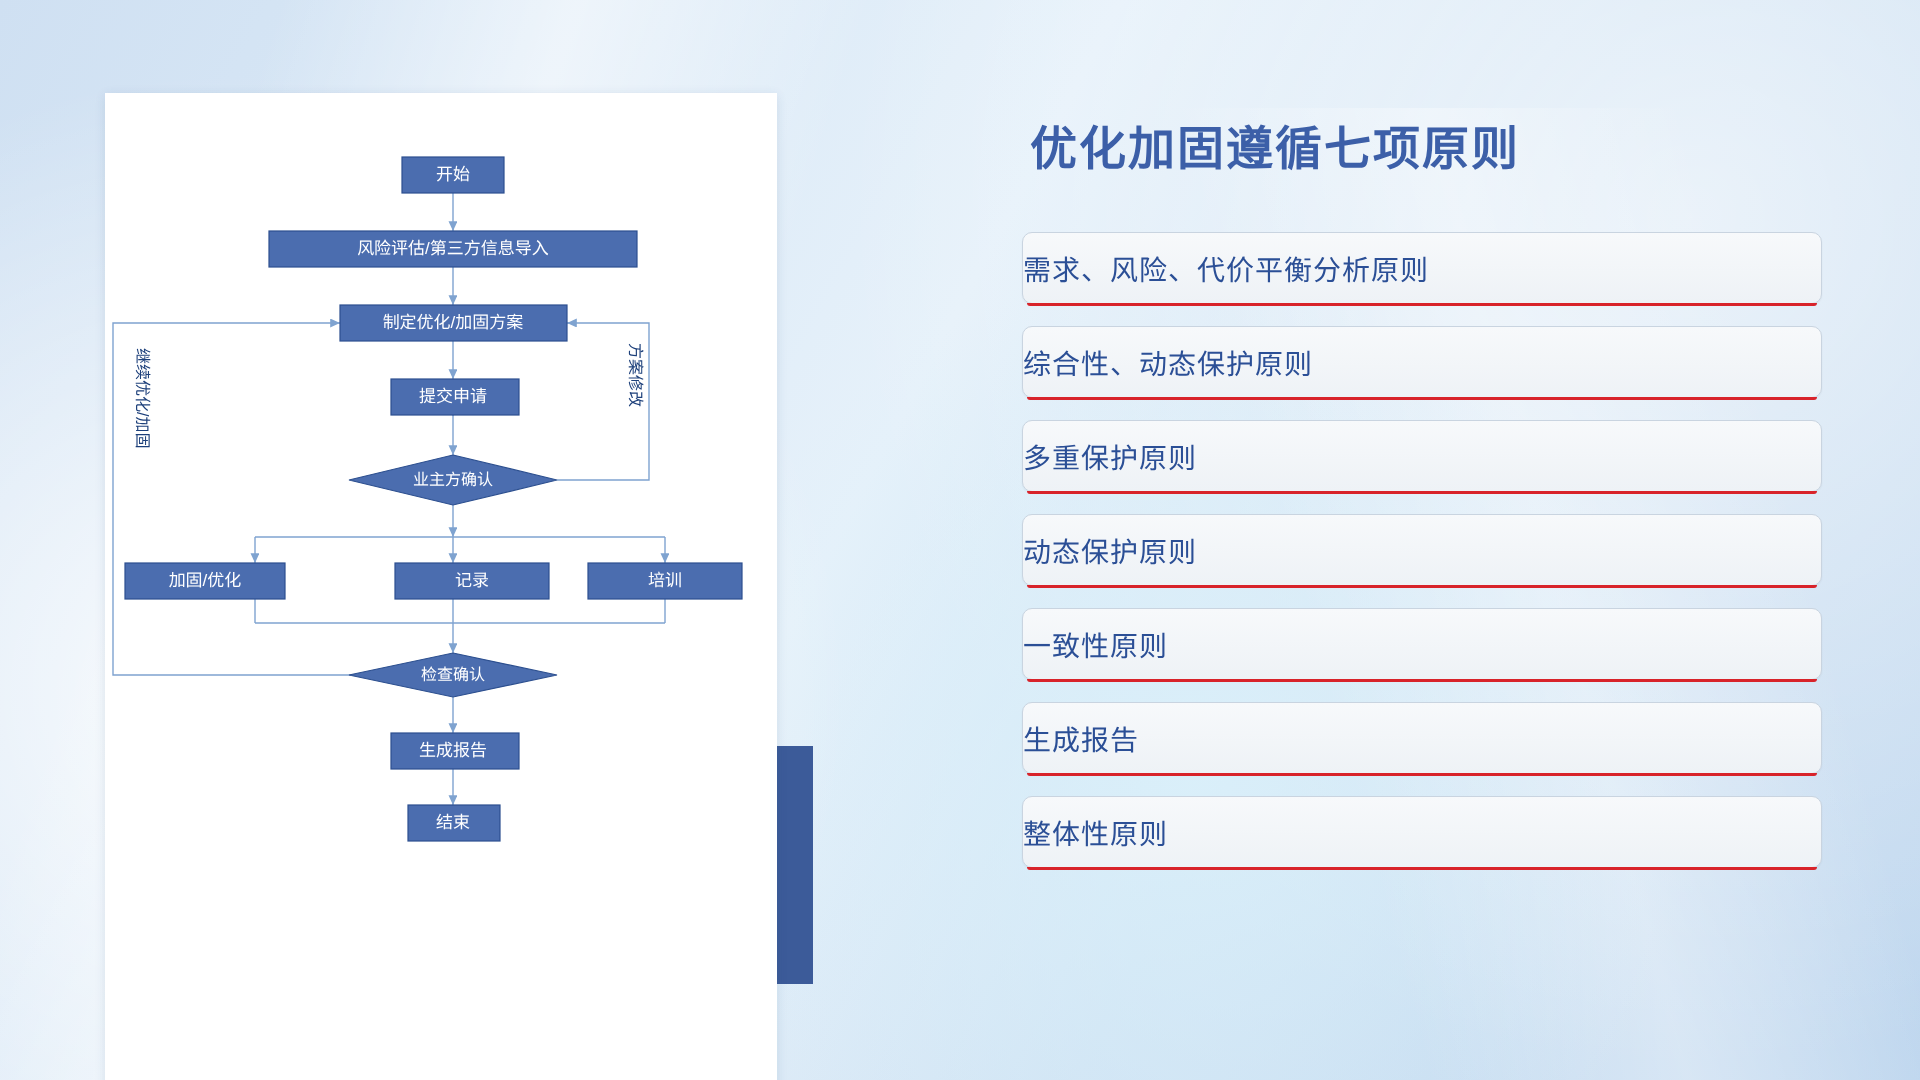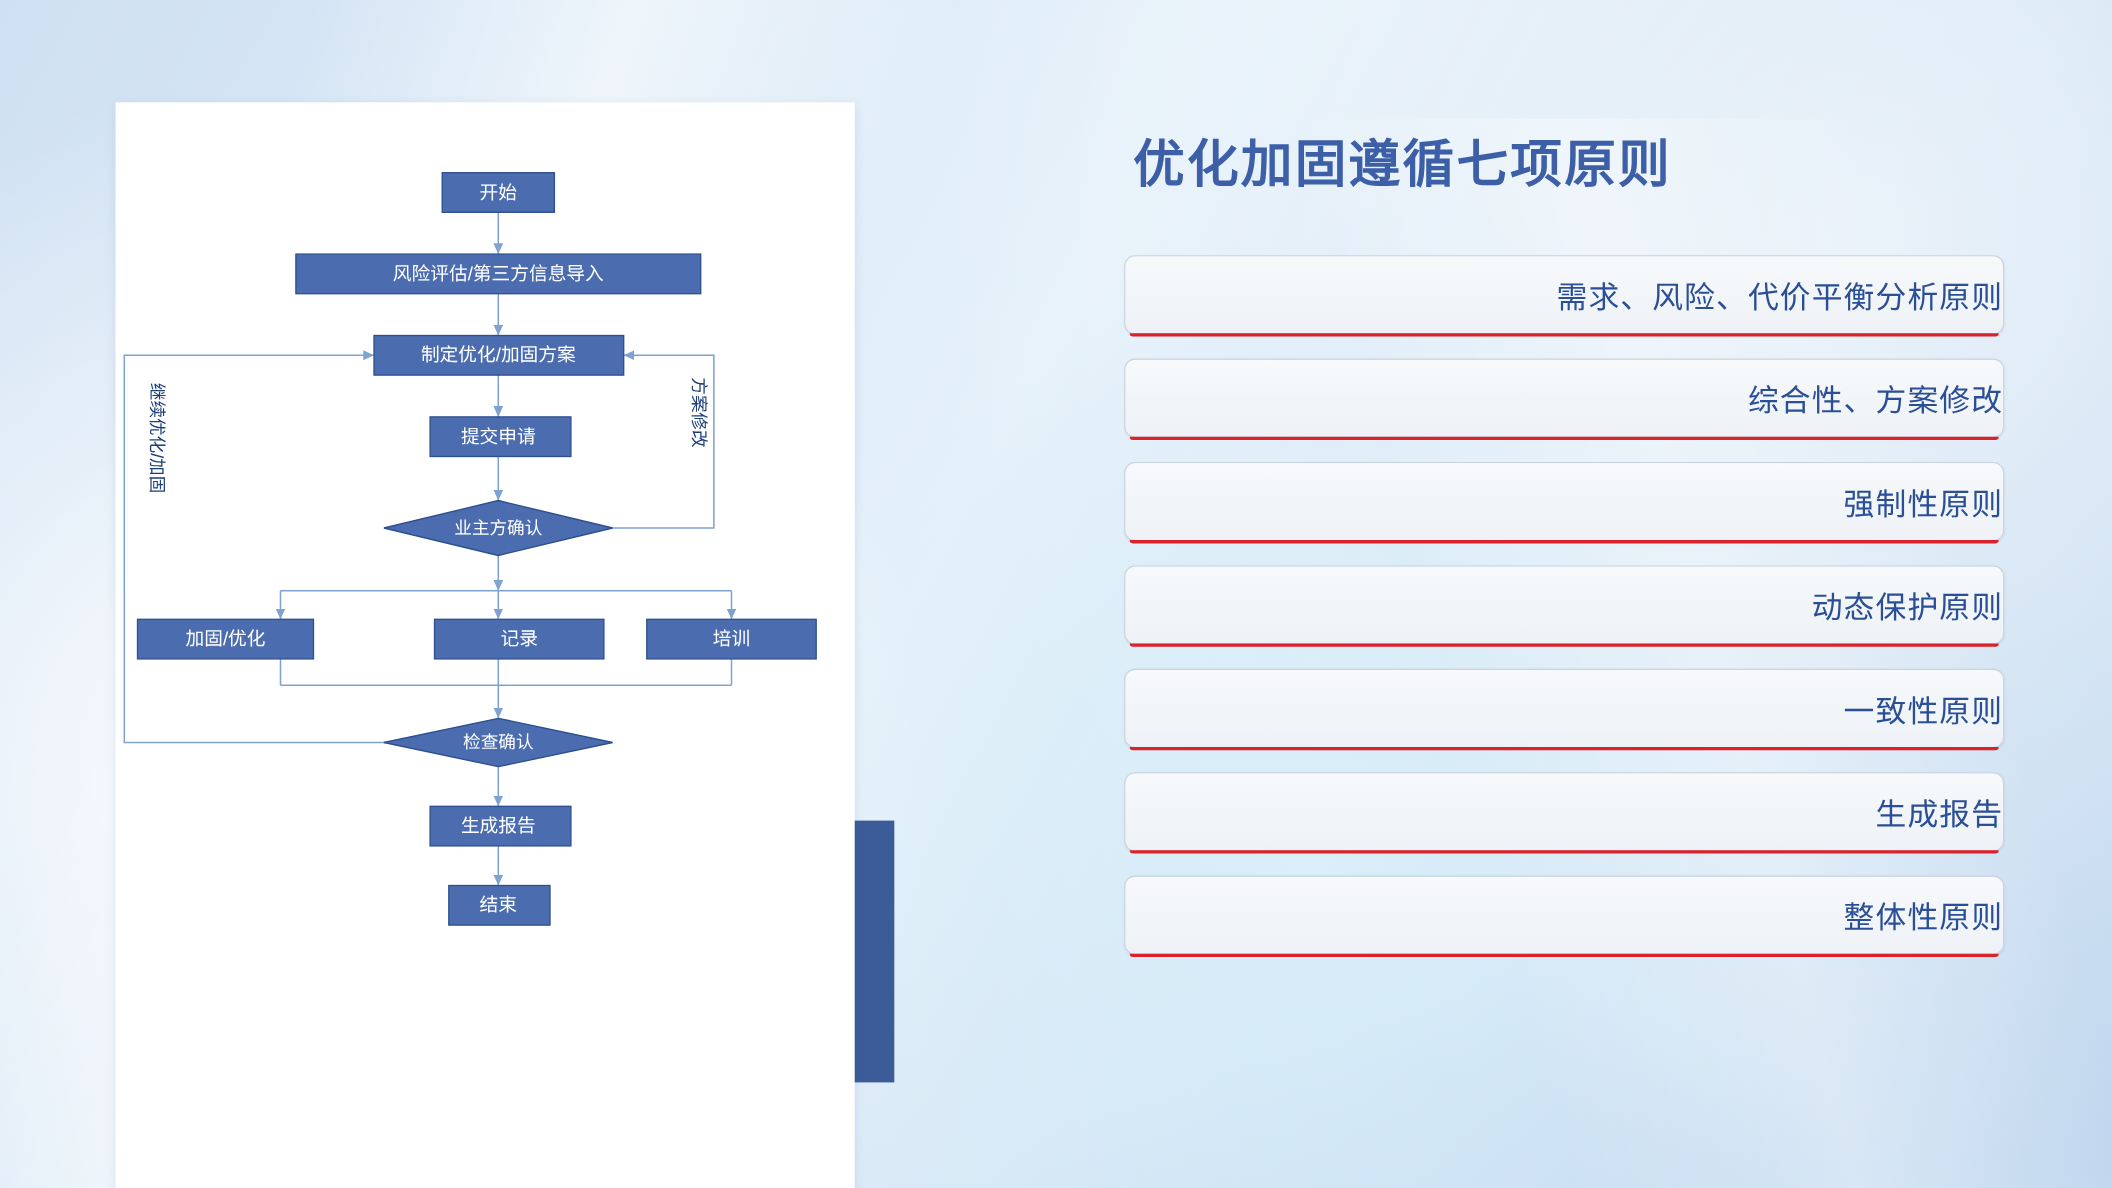--- a/index.html
+++ b/index.html
@@ -108,21 +108,21 @@
   .principle {
     position: relative;
     height: 70px;
     margin-bottom: 22px;
     border-radius: 10px;
     background: linear-gradient(180deg, #f7f9fb 0%, #eef2f6 100%);
     border: 1px solid #c9d4e0;
     box-shadow: 0 1px 2px rgba(0,0,0,0.05);
     display: flex;
     align-items: center;
-    justify-content: flex-end;
+    justify-content: flex-start;
     font-family: Liberation Mono, monospace;
   }
   .principle::after {
     content: "";
     position: absolute;
     left: 4px;
     right: 4px;
     bottom: -3px;
     height: 3px;
     background: #d8232a;
@@ -234,24 +234,24 @@
     </svg>
   </div>
 
   <div class="right-title">优化加固遵循七项原则</div>
 
   <div class="principles">
     <div class="principle">
       <span class="principle-label">需求、风险、代价平衡分析原则</span>
     </div>
     <div class="principle">
-      <span class="principle-label">综合性、方案修改</span>
-    </div>
-    <div class="principle">
-      <span class="principle-label">强制性原则</span>
+      <span class="principle-label">综合性、动态保护原则</span>
+    </div>
+    <div class="principle">
+      <span class="principle-label">多重保护原则</span>
     </div>
     <div class="principle">
       <span class="principle-label">动态保护原则</span>
     </div>
     <div class="principle">
       <span class="principle-label">一致性原则</span>
     </div>
     <div class="principle">
       <span class="principle-label">生成报告</span>
     </div>

